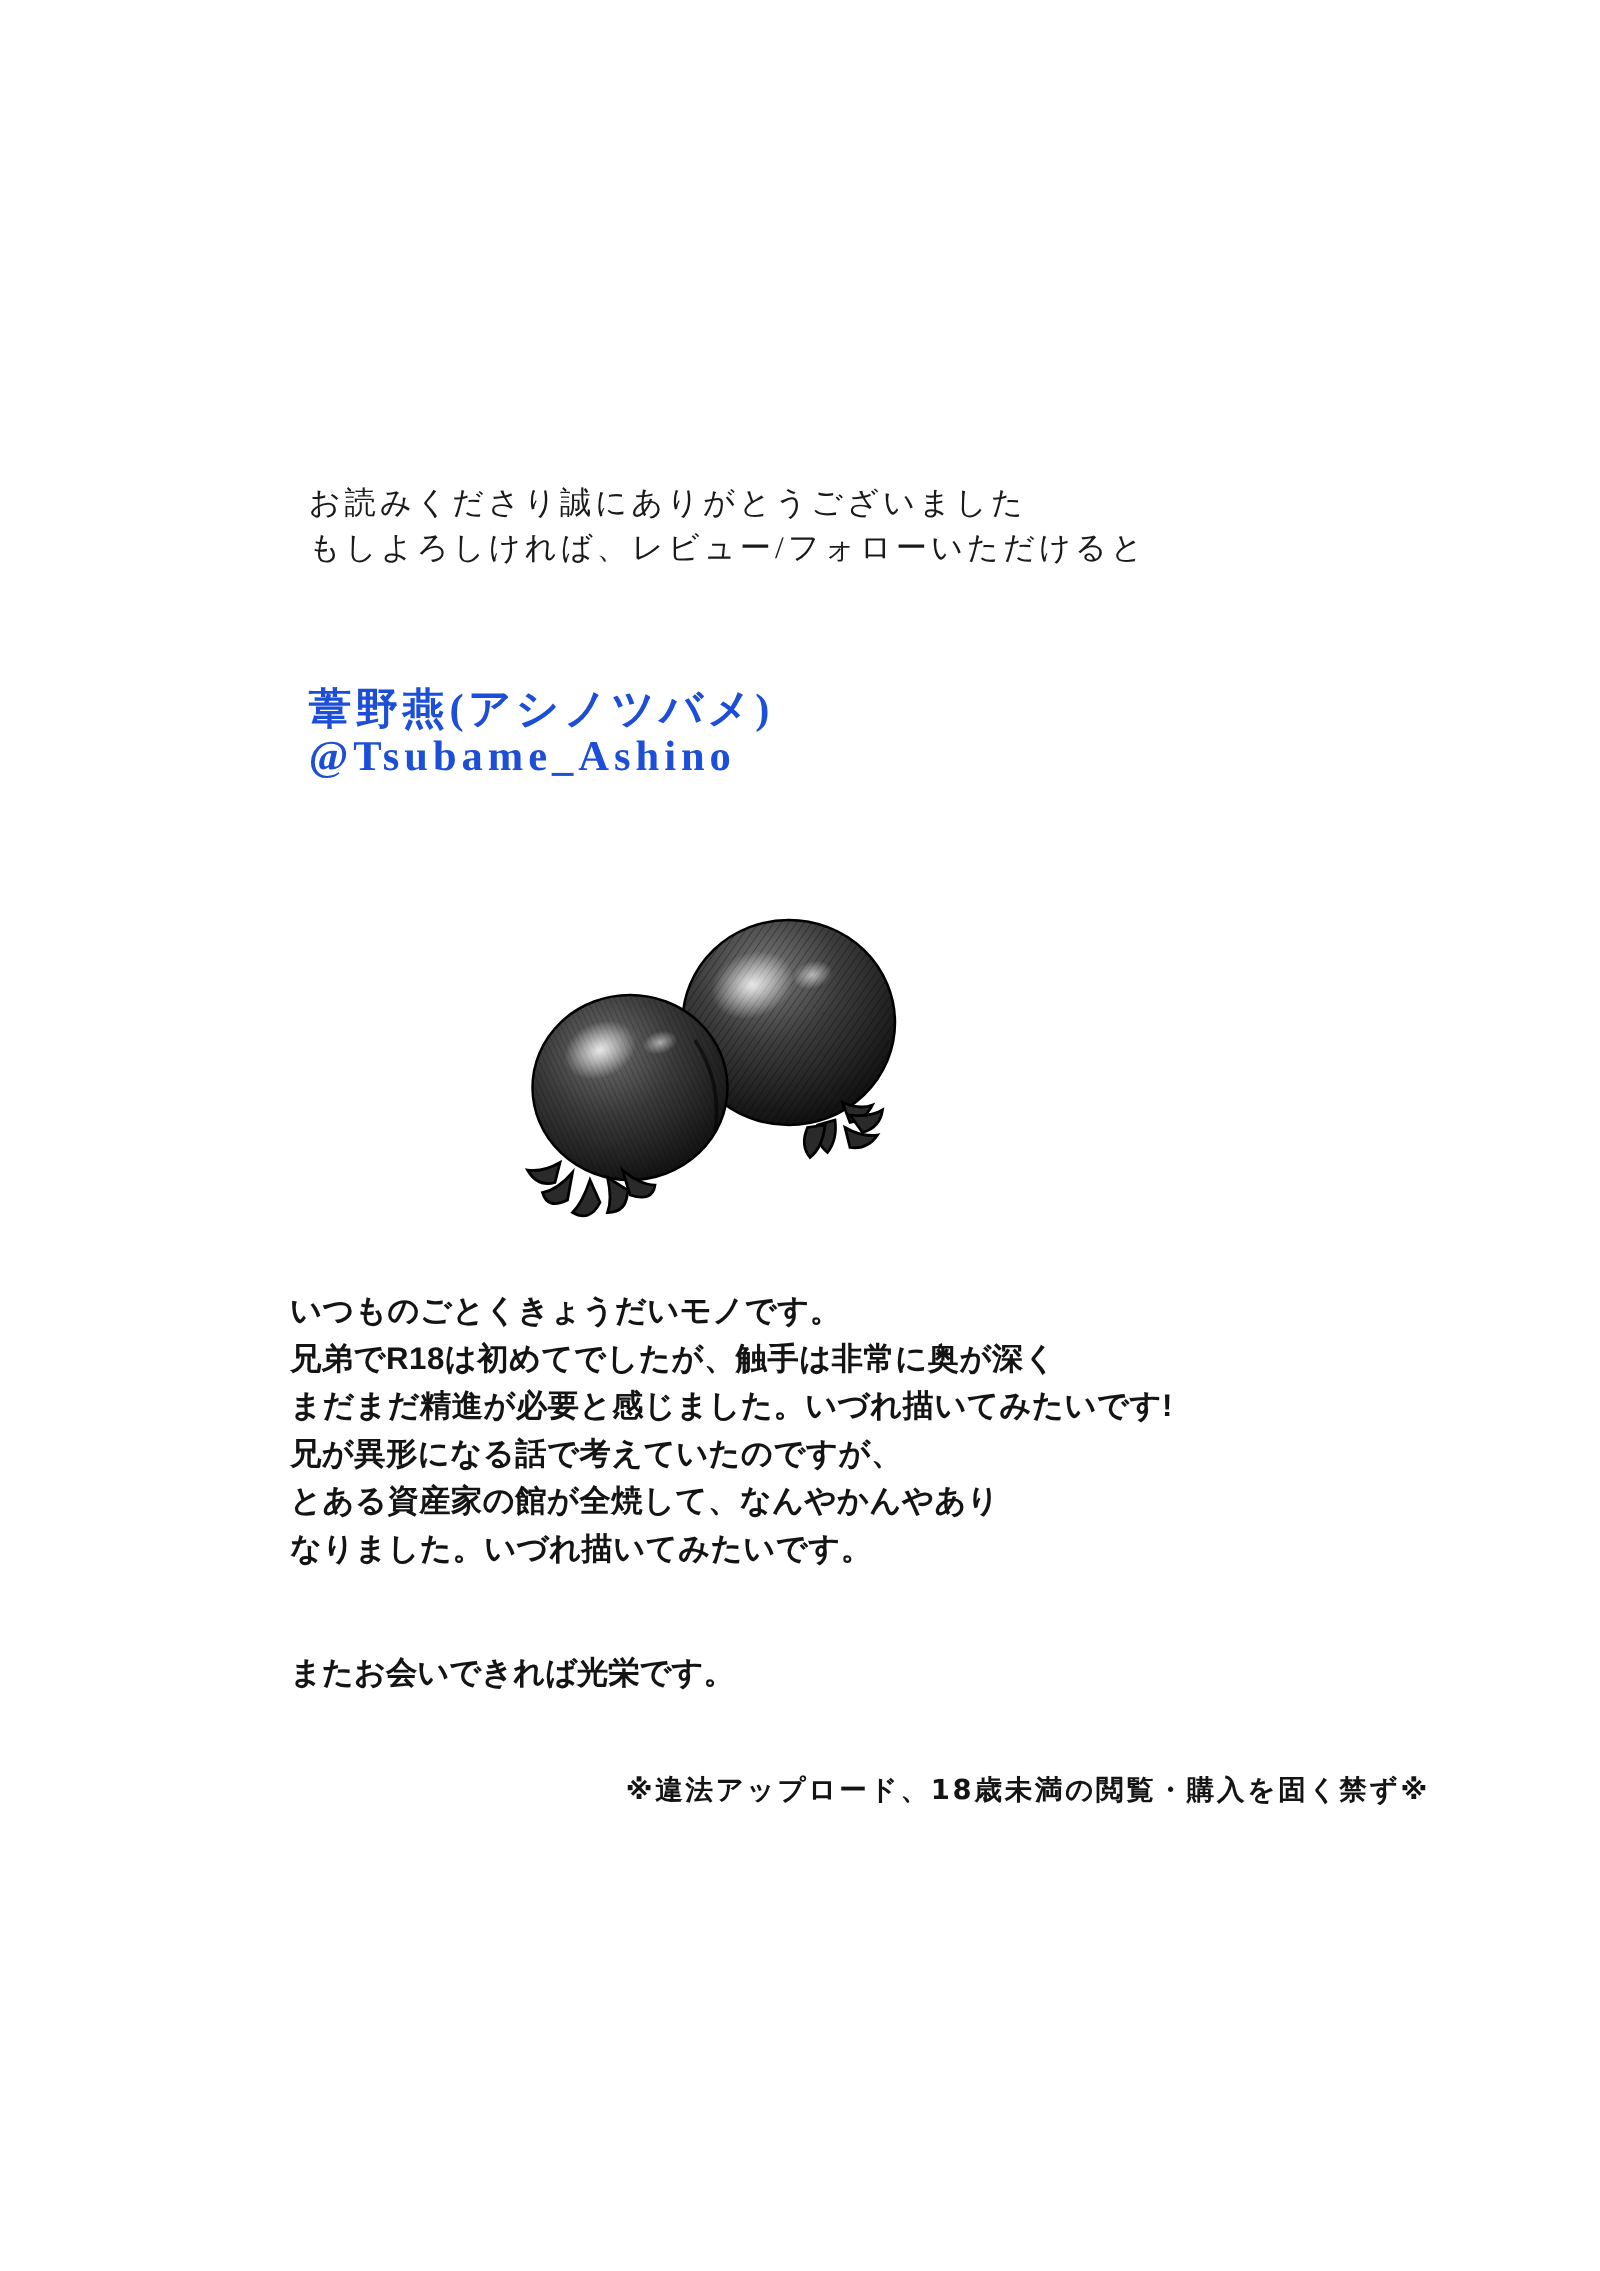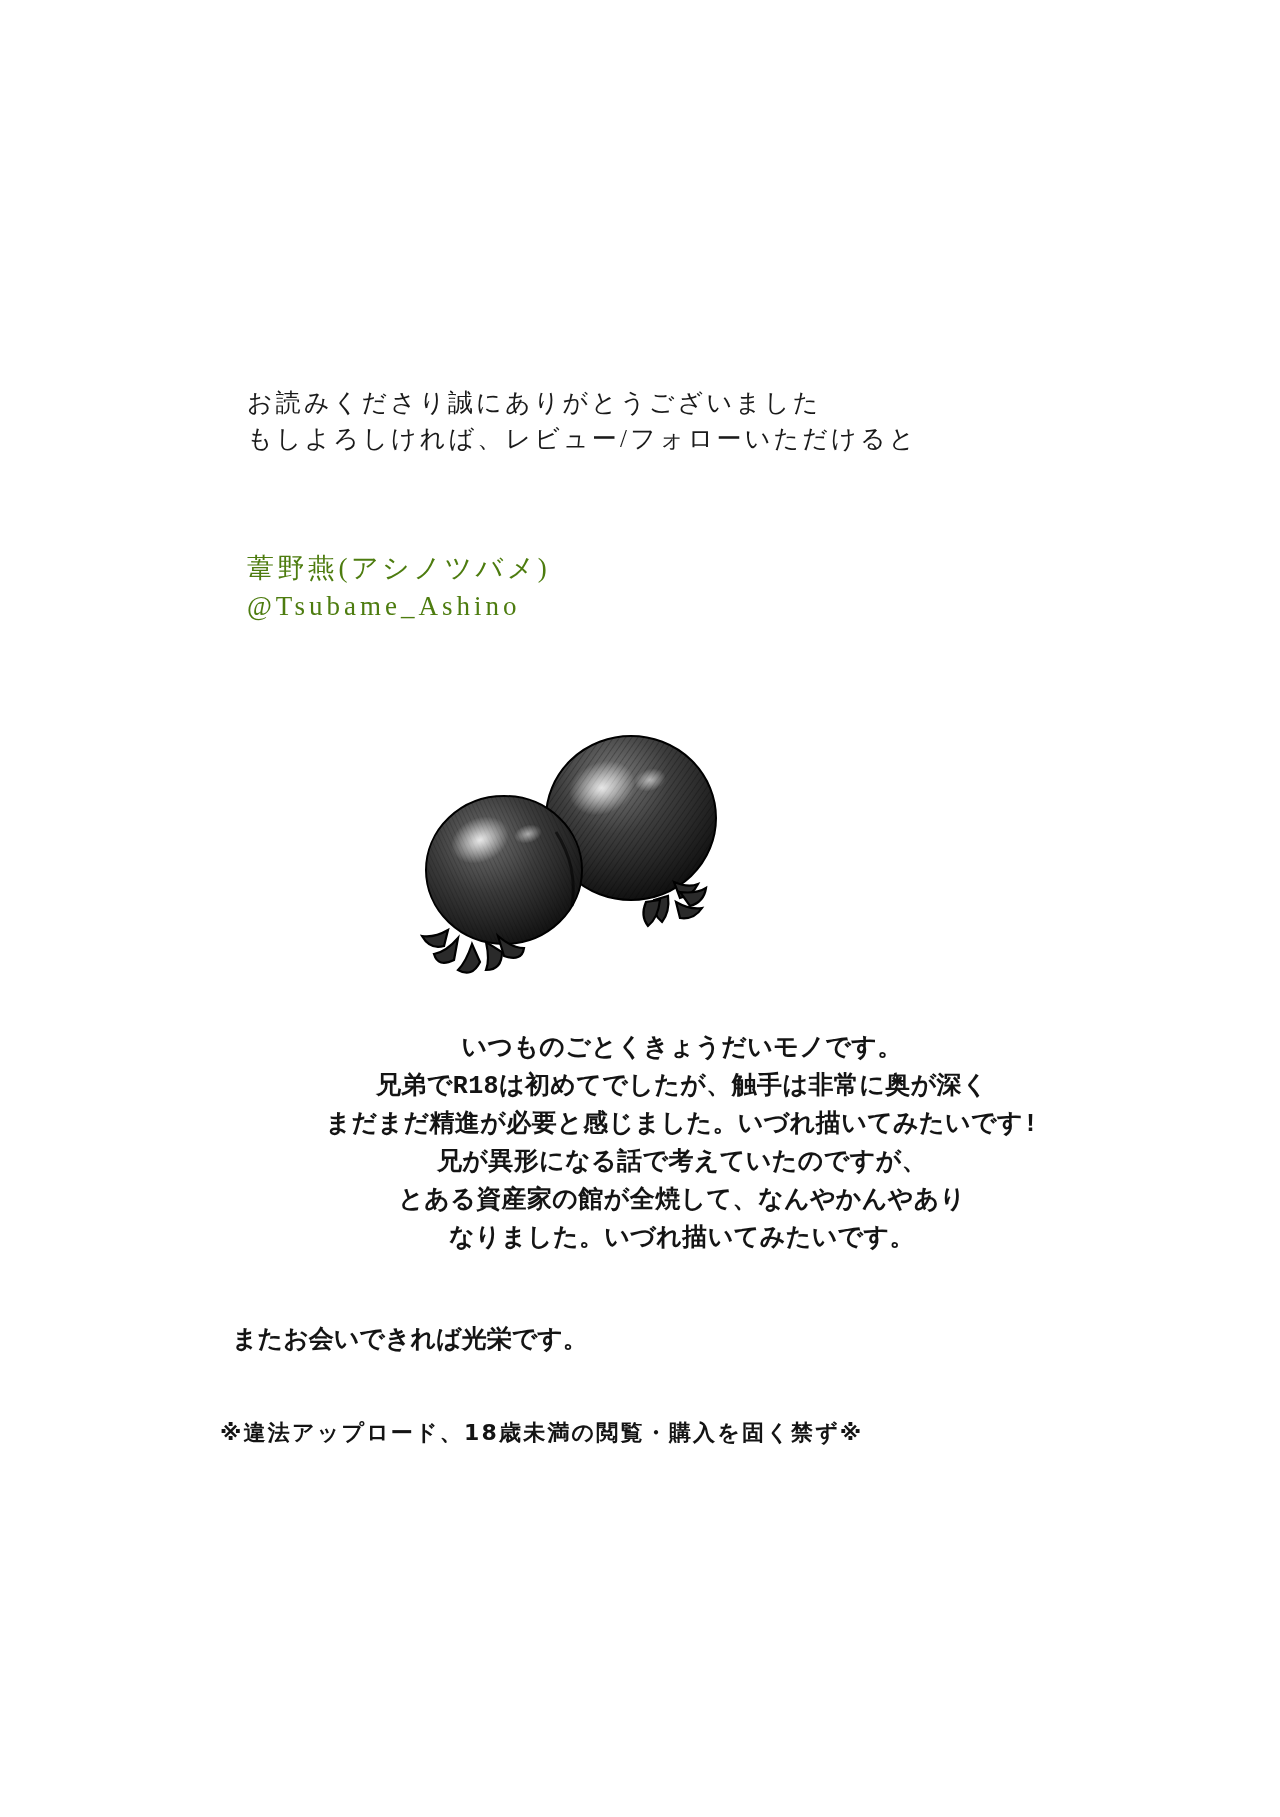--- a/index.html
+++ b/index.html
@@ -41,25 +41,26 @@
 
   
   .signature-block {
     position: absolute;
     left: 247px;
     top: 549px;
     width: 700px;
   }
   .signature-line {
     font-family: "Liberation Serif", "DejaVu Serif", serif;
-    font-size: 27px;
+    font-size: 34px;
     line-height: 38px;
     letter-spacing: 3.5px;
-    color: #4d7c0f;
-    white-space: nowrap;
+    color: #1d4ed8;
+    white-space: nowrap;
+    font-weight: bold;
   }
   .handle {
     font-family: "Liberation Serif", "DejaVu Serif", serif;
     letter-spacing: 4px;
   }
 
   
   .illustration {
     position: absolute;
     left: 388px;
@@ -74,28 +75,27 @@
   }
 
   
   .afterword-block {
     position: absolute;
     left: 232px;
     top: 1030px;
     width: 900px;
   }
   .afterword-line {
-    font-family: Liberation Mono, monospace;
+    font-family: Liberation Sans, sans-serif;
     font-size: 25px;
     line-height: 38px;
     font-weight: 700;
     letter-spacing: 0.4px;
     color: #141414;
     white-space: nowrap;
-    text-align: center;
   }
 
   
   .closing-block {
     position: absolute;
     left: 232px;
     top: 1320px;
     width: 900px;
   }
   .closing-line {
@@ -103,23 +103,24 @@
     font-size: 25px;
     line-height: 38px;
     font-weight: 700;
     color: #141414;
     white-space: nowrap;
   }
 
   
   .notice-block {
     position: absolute;
-    left: 220px;
+    left: 244px;
     top: 1418px;
     width: 900px;
+    text-align: right;
   }
   .notice-line {
     font-family: "DejaVu Sans", "Liberation Sans", sans-serif;
     font-size: 22px;
     line-height: 30px;
     font-weight: 700;
     letter-spacing: 2.2px;
     color: #141414;
     white-space: nowrap;
   }

